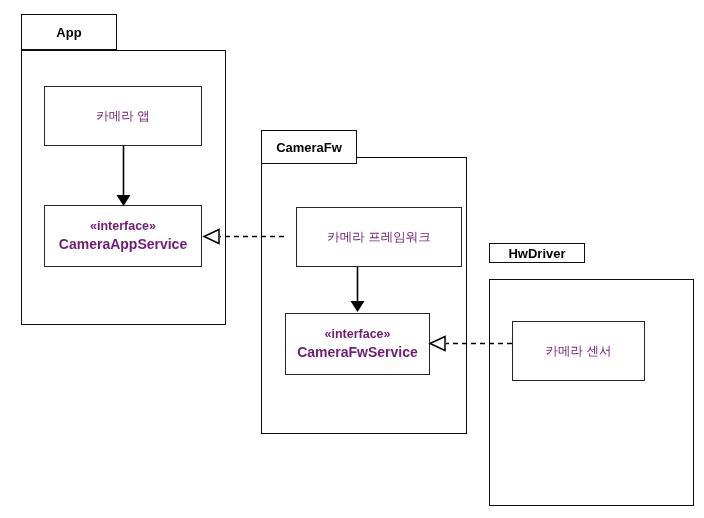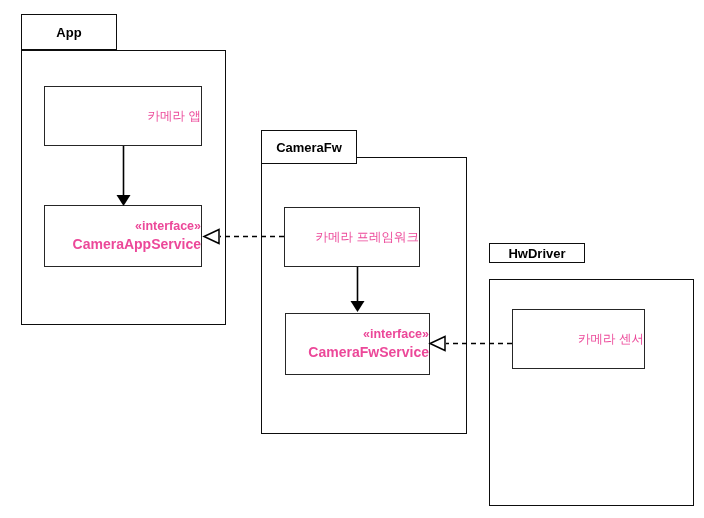--- a/index.html
+++ b/index.html
@@ -35,24 +35,24 @@
     background: #ffffff;
     z-index: 1;
   }
   .node {
     position: absolute;
     box-sizing: border-box;
     border: 1.5px solid #262626;
     background: #ffffff;
     display: flex;
     flex-direction: column;
-    align-items: flex-end;
+    align-items: center;
     justify-content: center;
     text-align: center;
-    color: #ec4899;
+    color: #701a75;
     z-index: 3;
     line-height: 1.35;
   }
   .node .label {
     font-size: 12.5px;
   }
   .node .stereotype {
     font-size: 12.5px;
     font-weight: bold;
   }
@@ -87,35 +87,35 @@
   <div class="node" style="left:44px; top:205px; width:158px; height:62px;">
     <span class="stereotype">«interface»</span>
     <span class="iface-name">CameraAppService</span>
   </div>
 
   <div class="pkg-tab" style="left:261px; top:130px; width:96px; height:34px;">
     <span>CameraFw</span>
   </div>
   <div class="pkg-body" style="left:261px; top:157px; width:206px; height:277px;"></div>
 
-  <div class="node" style="left:284px; top:207px; width:136px; height:60px;">
+  <div class="node" style="left:296px; top:207px; width:166px; height:60px;">
     <span class="label">카메라 프레임워크</span>
   </div>
 
   <div class="node" style="left:285px; top:313px; width:145px; height:62px;">
     <span class="stereotype">«interface»</span>
     <span class="iface-name">CameraFwService</span>
   </div>
 
   <div class="pkg-tab" style="left:489px; top:243px; width:96px; height:20px;">
     <span>HwDriver</span>
   </div>
   <div class="pkg-body" style="left:489px; top:279px; width:205px; height:227px;"></div>
 
-  <div class="node" style="left:512px; top:309px; width:133px; height:60px;">
+  <div class="node" style="left:512px; top:321px; width:133px; height:60px;">
     <span class="label">카메라 센서</span>
   </div>
 
   <svg class="connector-layer" viewBox="0 0 704 518" xmlns="http://www.w3.org/2000/svg">
 
     <g>
       <line x1="123.5" y1="146" x2="123.5" y2="196" stroke="#000000" stroke-width="1.6"></line>
       <polygon points="116.5,195 130.5,195 123.5,206" fill="#000000"></polygon>
     </g>
 

